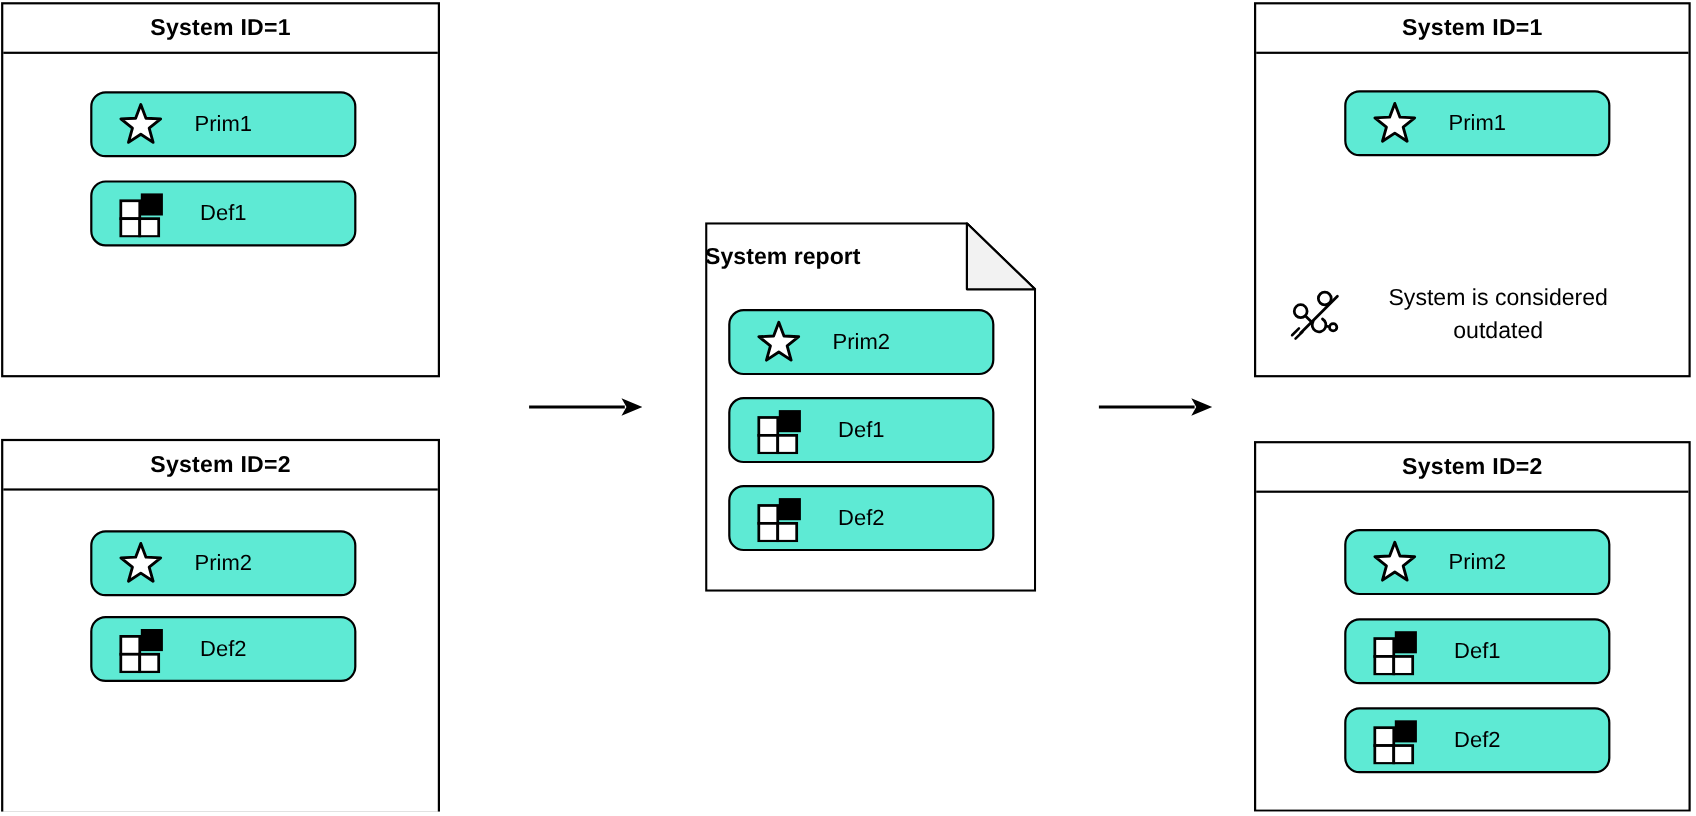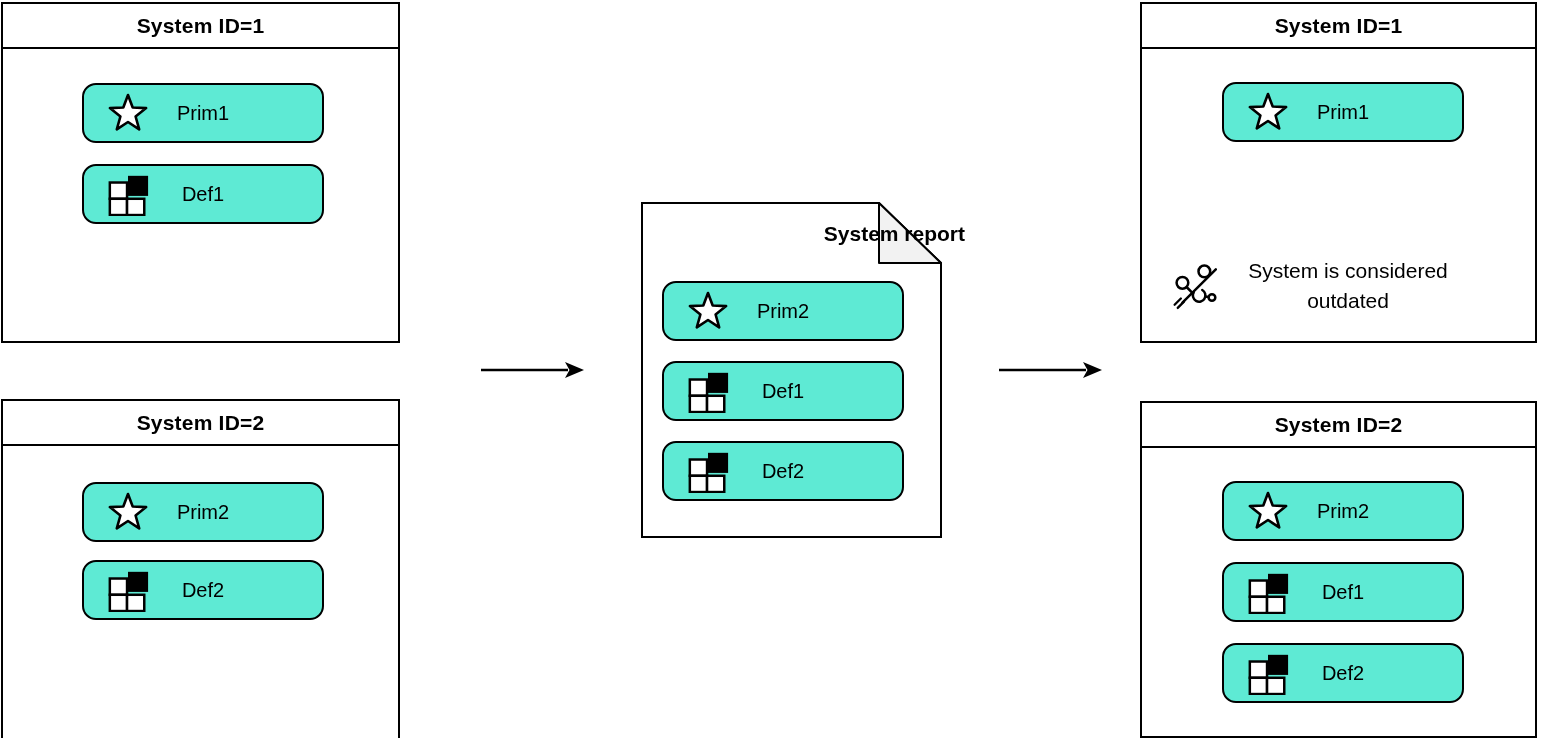--- a/index.html
+++ b/index.html
@@ -54,31 +54,30 @@
     justify-content: center;
     font-size: 20px;
   }
   .doc { position: absolute; left: 641px; top: 202px; width: 301px; height: 336px; }
   .doc-shape { position: absolute; left: 0; top: 0; }
   .doc-title {
     position: absolute;
     left: 0;
     top: 20px;
     width: 280px;
-    text-align: right;
+    text-align: left;
     font-weight: bold;
     font-size: 21px;
-    padding-left: 44px;
   }
   .arrow { position: absolute; width: 112px; height: 26px; }
   .note-icon { position: absolute; left: 30px; top: 258px; width: 48px; height: 48px; }
   .note-icon svg { display: block; width: 48px; height: 48px; }
   .note-text {
     position: absolute;
-    left: 80px;
+    left: 94px;
     top: 252px;
     width: 252px;
     text-align: center;
     font-size: 21px;
     line-height: 30px;
   }
   .symbol-defs { position: absolute; width: 0; height: 0; overflow: hidden; }
 </style>
 </head>
 <body>

